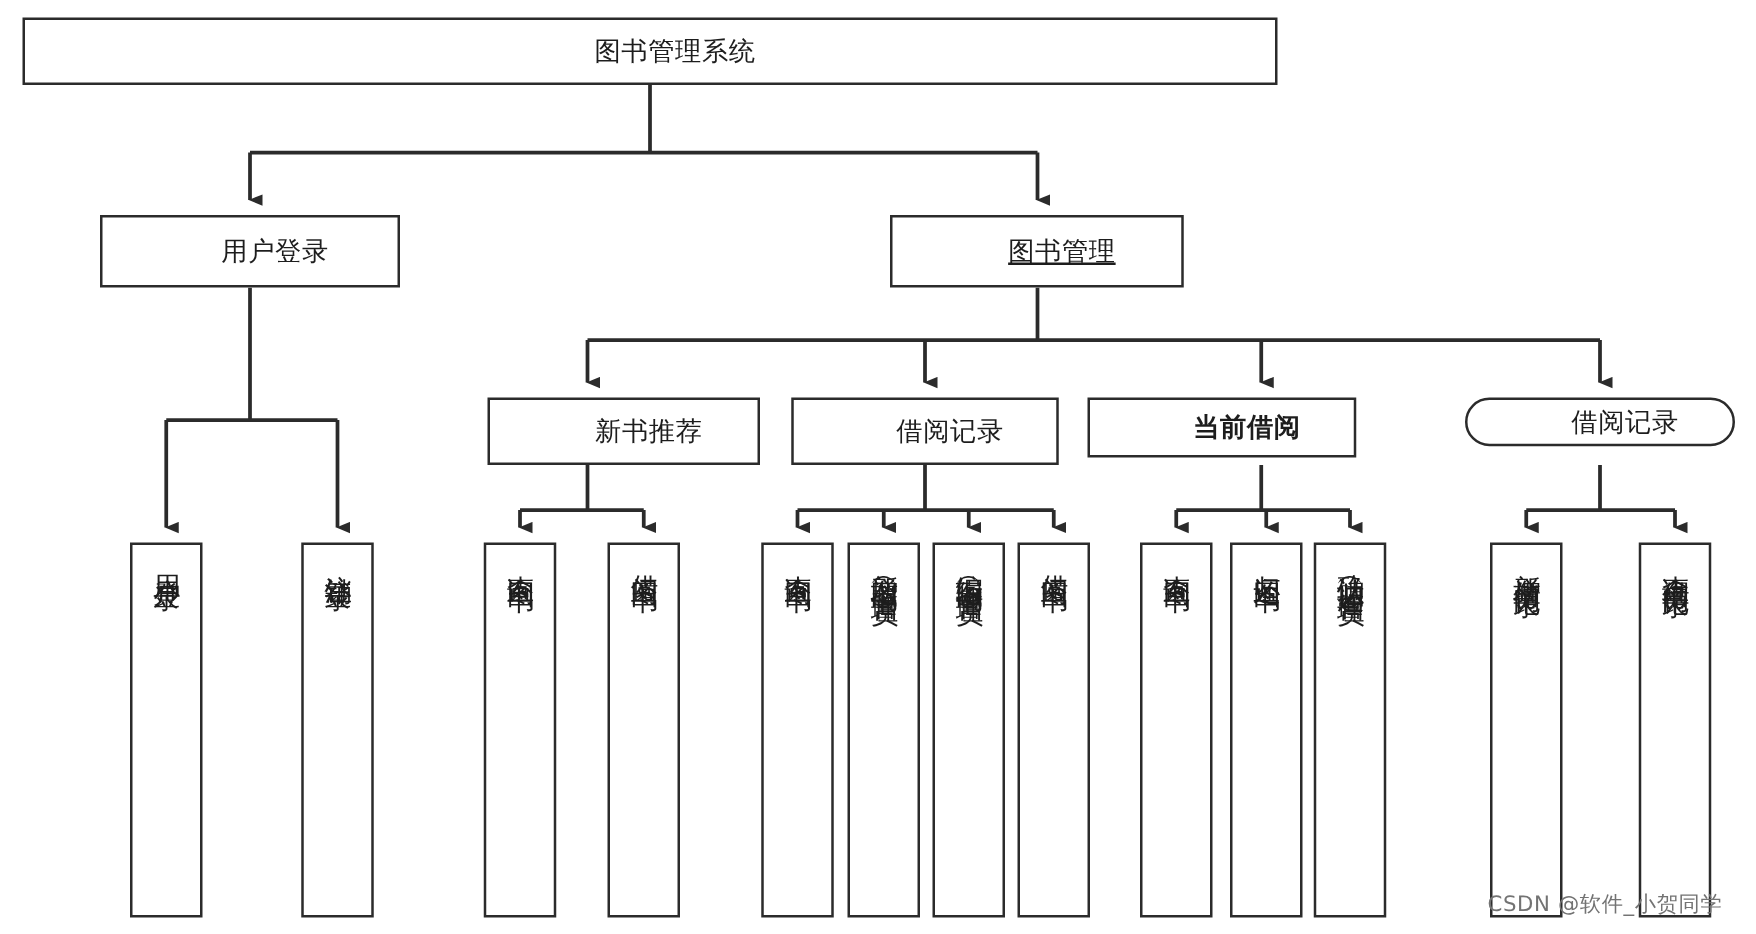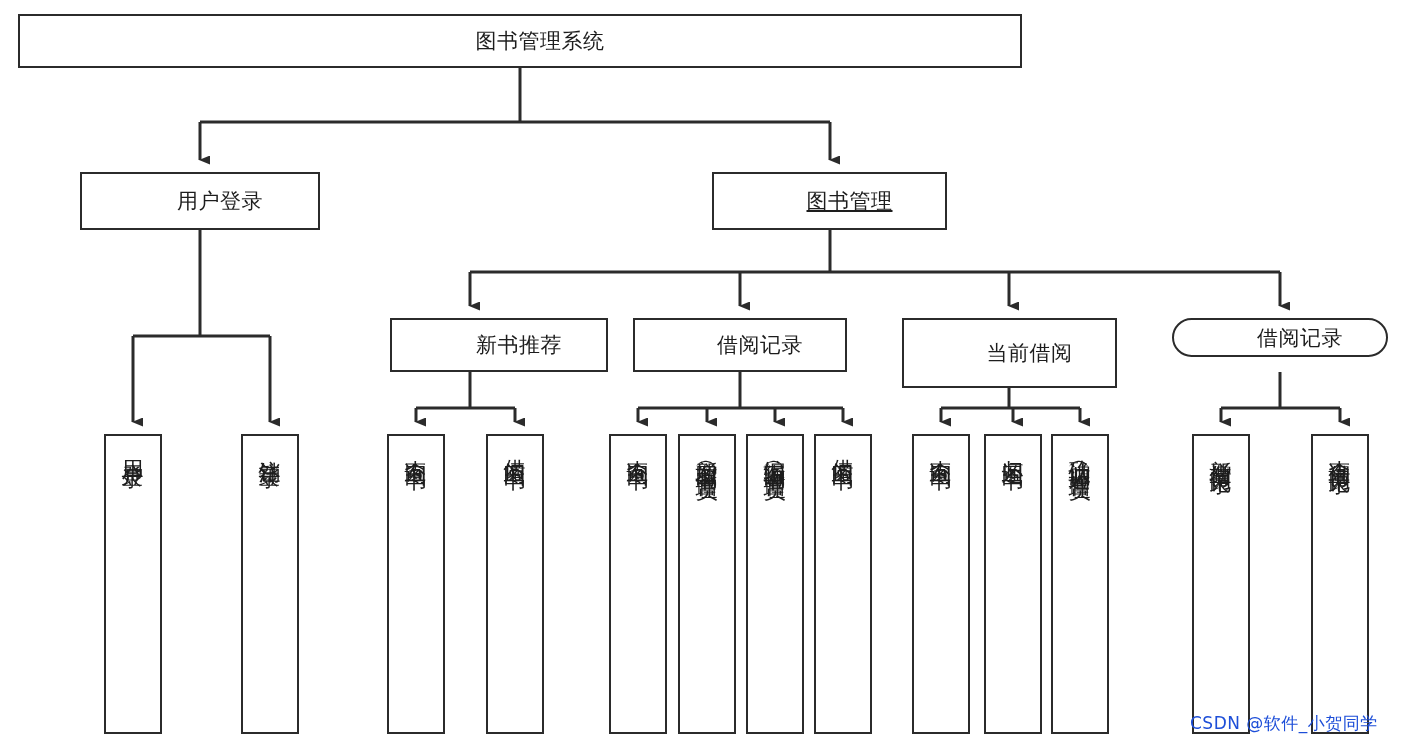--- a/index.html
+++ b/index.html
@@ -55,21 +55,21 @@
     text-align: center;
   }
   .hlabel {
     white-space: nowrap;
   }
   .watermark {
     position: absolute;
     left: 1190px;
     top: 712px;
     font-size: 17px;
-    color: #1d4ed8;
+    color: #737373;
     white-space: nowrap;
     letter-spacing: 0.5px;
   }
 </style>
 </head>
 <body>
 
 <div id="canvas">
 
   <svg id="wires" viewBox="0 0 1405 747" xmlns="http://www.w3.org/2000/svg">
@@ -133,21 +133,21 @@
   <div class="node horiz" id="node-l2-1" style="left: 712px; top: 172px; width: 235px; height: 58px; text-decoration: underline;">
     <span class="hlabel">图书管理</span>
   </div>
 
   <div class="node horiz" id="node-l3-0" style="left: 362px; top: 318px; width: 218px; height: 54px; margin-left: 28px;">
     <span class="hlabel">新书推荐</span>
   </div>
   <div class="node horiz" id="node-l3-1" style="left: 633px; top: 318px; width: 214px; height: 54px;">
     <span class="hlabel">借阅记录</span>
   </div>
-  <div class="node horiz" id="node-l3-2" style="left: 902px; top: 318px; width: 215px; height: 70px;">
+  <div class="node horiz" id="node-l3-2" style="left: 870px; top: 318px; width: 215px; height: 48px; font-weight: bold;">
     <span class="hlabel">当前借阅</span>
   </div>
   <div class="node horiz" id="node-l3-3" style="left: 1172px; top: 318px; width: 216px; height: 39px; border-radius: 23px;">
     <span class="hlabel">借阅记录</span>
   </div>
 
   <div class="node vert" id="node-leaf-0" style="left: 104px; top: 434px; width: 58px; height: 300px;">
     <span class="vlabel">用户登录</span>
   </div>
   <div class="node vert" id="node-leaf-1" style="left: 241px; top: 434px; width: 58px; height: 300px;">

